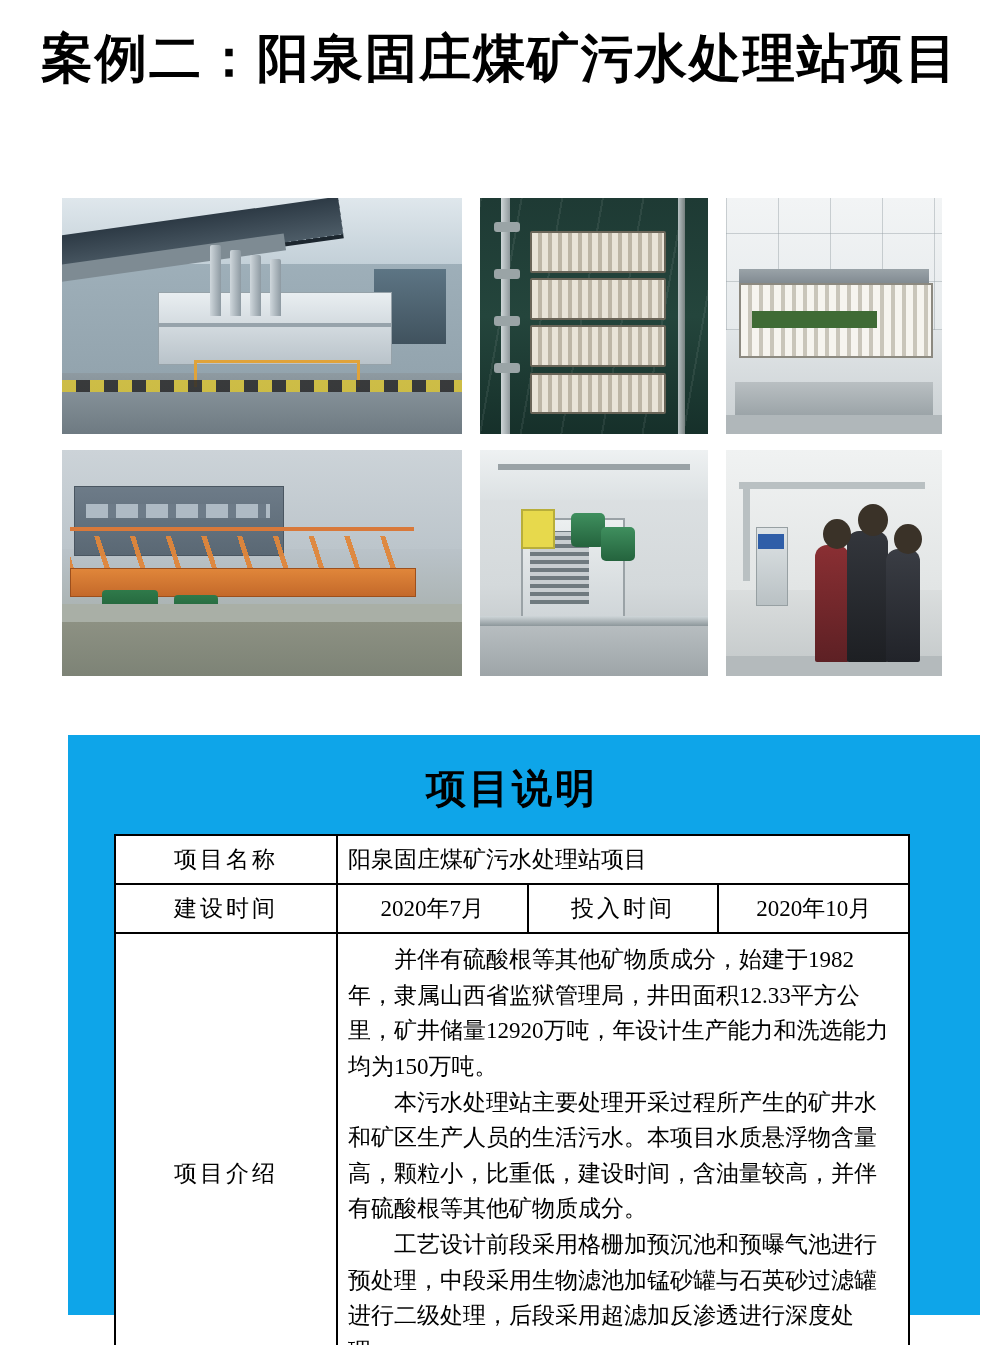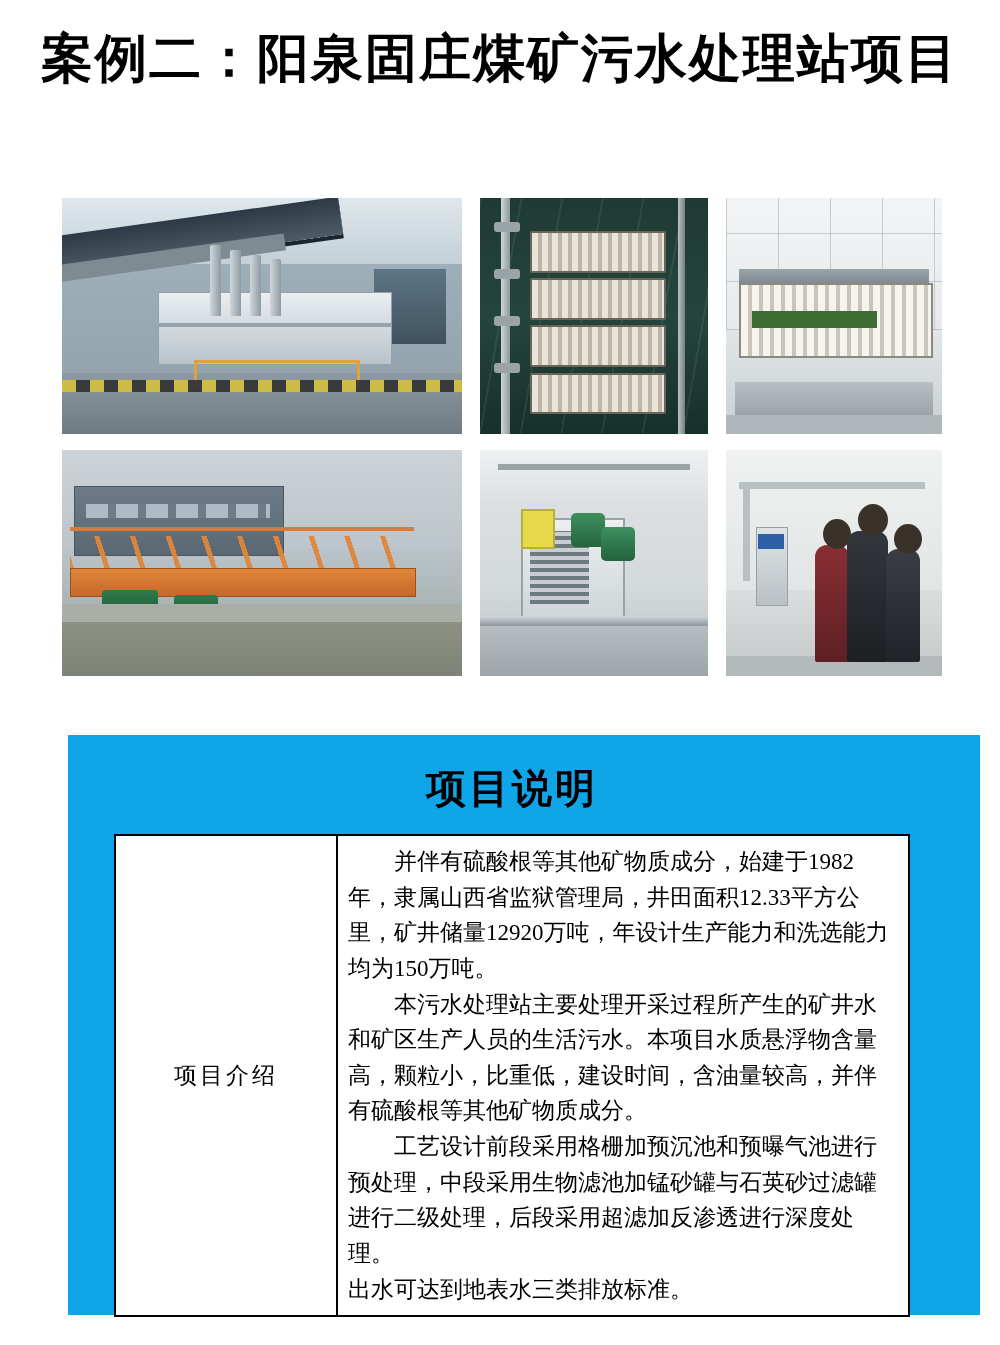--- a/index.html
+++ b/index.html
@@ -337,20 +337,30 @@
     </div>
 
   </div>
 
   <div class="info-panel">
     <div class="panel-title">项目说明</div>
 
     <table class="info">
       <tbody>
         <tr>
+          <td class="label">项目名称</td>
+          <td class="value" colspan="3">阳泉固庄煤矿污水处理站项目</td>
+        </tr>
+        <tr>
+          <td class="label">建设时间</td>
+          <td class="value-c">2020年7月</td>
+          <td class="label">投入时间</td>
+          <td class="value-c">2020年10月</td>
+        </tr>
+        <tr>
           <td class="label label-mid">项目介绍</td>
           <td class="desc" colspan="3">
             <p>并伴有硫酸根等其他矿物质成分，始建于1982年，隶属山西省监狱管理局，井田面积12.33平方公里，矿井储量12920万吨，年设计生产能力和洗选能力均为150万吨。</p>
             <p>本污水处理站主要处理开采过程所产生的矿井水和矿区生产人员的生活污水。本项目水质悬浮物含量高，颗粒小，比重低，建设时间，含油量较高，并伴有硫酸根等其他矿物质成分。</p>
             <p>工艺设计前段采用格栅加预沉池和预曝气池进行预处理，中段采用生物滤池加锰砂罐与石英砂过滤罐进行二级处理，后段采用超滤加反渗透进行深度处理。</p>
             <p class="noindent">出水可达到地表水三类排放标准。</p>
           </td>
         </tr>
       </tbody>
     </table>

